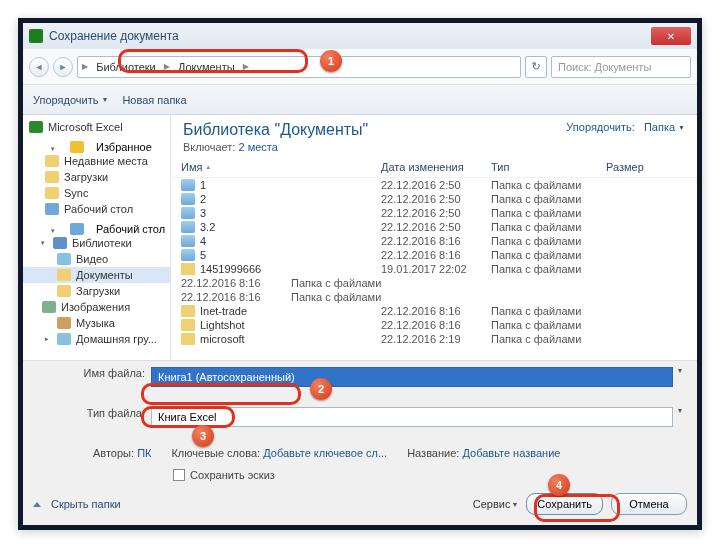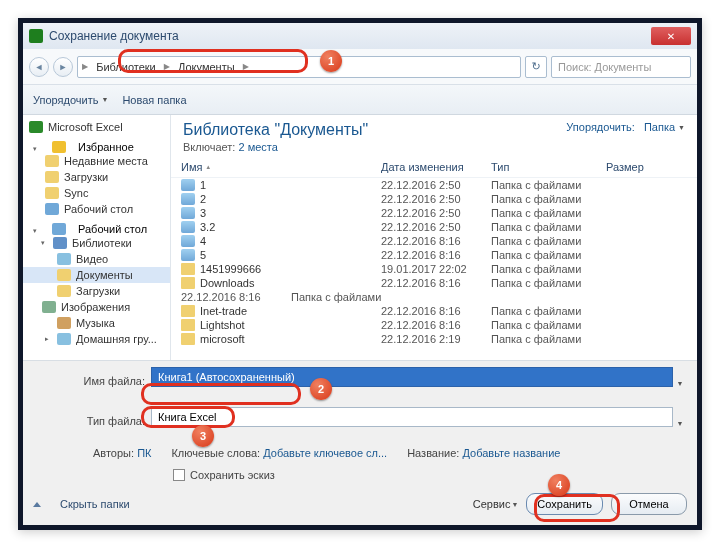--- a/index.html
+++ b/index.html
@@ -16,21 +16,21 @@
 .crumb-sep { color: #888; font-size: 8px; }
 .search-box { width: 140px; height: 22px; border: 1px solid #aabdd0; background: #fff; color: #999; padding: 0 6px; display: flex; align-items: center; border-radius: 2px; }
 .refresh-btn { width: 22px; height: 22px; border: 1px solid #aabdd0; background: #fff; display:flex;align-items:center;justify-content:center;color:#4a6a8a;border-radius:2px; }
 .toolbar { height: 30px; background: linear-gradient(#f4f7fa,#e8eef4); display: flex; align-items: center; padding: 0 10px; gap: 14px; border-bottom: 1px solid #d0d8e0; }
 .tb-btn { color: #2c4a6e; display: flex; align-items: center; gap: 3px; cursor: pointer; }
 .tb-arrow { font-size: 7px; color: #555; }
 .body-row { flex: 1; display: flex; overflow: hidden; }
 .sidebar { width: 148px; background: #fff; border-right: 1px solid #e0e6ec; overflow-y: auto; padding: 4px 0; }
 .side-item { display: flex; align-items: center; gap: 5px; padding: 2px 6px 2px 22px; color: #333; cursor: pointer; white-space: nowrap; overflow:hidden; }
 .side-top { padding-left: 6px; font-weight: normal; }
-.side-group { padding-left: 10px; margin-top: 6px; display:flex;align-items:flex-end;gap:12px; }
+.side-group { padding-left: 28px; margin-top: 6px; display:flex;align-items:flex-end;gap:12px; }
 .side-chevron { font-size: 7px; color: #666; width:7px; }
 .side-sel { background: #d8e6f7; }
 .sicon { width: 14px; height: 12px; border-radius: 2px; flex-shrink:0; }
 .ic-excel{background:#2a8a2a;} .ic-star{background:#f0c030;} .ic-folder{background:#f0d070;} .ic-drive{background:#88c0e0;} .ic-desk{background:#70a8d8;} .ic-lib{background:#6090c8;} .ic-pic{background:#80b090;} .ic-mus{background:#d0a060;}
 .main { flex: 1; background: #fff; display: flex; flex-direction: column; overflow:hidden;}
 .header-area { padding: 6px 12px 4px; display: flex; align-items: flex-start; justify-content: space-between; }
 .lib-title { font-size: 16px; color: #1a5891; font-weight: normal; }
 .lib-sub { color: #555; font-size: 11px; margin-top: 2px; }
 .lib-link { color: #1a5891; }
 .sort-link { color: #1a5891; font-size: 11px; display:flex;align-items:center;gap:3px; }
@@ -41,31 +41,31 @@
 .col-size { flex: 1; }
 .sort-ind{font-size:7px;color:#888;}
 .filelist { flex: 1; overflow-y: auto; }
 .file-row { display: flex; align-items: center; padding: 1px 12px 1px 10px; color: #333; }
 .fr-name { width: 200px; display: flex; align-items: center; gap: 5px; }
 .fr-date { width: 110px; color: #555; }
 .fr-type { width: 115px; color: #555; }
 .fic { width: 14px; height: 12px; background: #f0d070; border-radius: 1px; }
 .fic.db { background: linear-gradient(#a0d0f0,#70a8d8); border-radius:2px; }
 .bottom-panel { background: #f0f0f0; border-top: 1px solid #d8dee4; padding: 6px 10px 10px; }
-.field-row { display: flex; align-items: flex-end; margin-bottom: 20px; }
+.field-row { display: flex; align-items: flex-start; margin-bottom: 20px; }
 .field-label { width: 118px; text-align: right; color: #444; padding-right: 6px; }
 .field-input { flex: 1; height: 20px; border: 1px solid #a8b8c8; background: #fff; padding: 0 6px; display:flex;align-items:center; }
 .field-input.sel { background: #3173c8; color: #fff; border-color:#2c62aa; }
 .field-drop { width: 14px; display:flex;align-items:center;justify-content:center;color:#555;font-size:7px; }
 .meta-row { display: flex; align-items: center; padding-left: 60px; gap: 20px; margin-top: 6px; color:#444; }
 .meta-link { color: #1a5891; cursor:pointer; }
 .check-row { display:flex;align-items:flex-start;gap:5px;padding-left:140px;margin-top:10px;color:#444; }
 .checkbox { width: 12px; height: 12px; border: 1px solid #888; background:#fff; }
 .footer-row { display: flex; align-items: center; justify-content: space-between; margin-top: 12px; }
-.hide-folders { display: flex; align-items: center; gap: 19px; color: #2c4a6e; cursor:pointer; }
+.hide-folders { display: flex; align-items: center; gap: 10px; color: #2c4a6e; cursor:pointer; }
 .chev-up { width:0;height:0;border-left:4px solid transparent;border-right:4px solid transparent;border-bottom:5px solid #5a7aa0; }
 .footer-btns { display: flex; align-items: center; gap: 8px; }
 .svc { color:#333;display:flex;align-items:center;gap:1px; }
 .btn { min-width: 76px; height: 22px; border: 1px solid #8a9aaa; background: linear-gradient(#fbfcfd,#e6ecf2); border-radius: 9px; display:flex;align-items:center;justify-content:center;cursor:pointer;padding:0 10px; }
 .btn.primary { border-color:#6a8ab0; }
 .annot { position: absolute; border: 3px solid #e03020; border-radius: 10px; pointer-events: none; }
 .annot-badge { position:absolute; width: 22px; height: 22px; border-radius: 11px; background: radial-gradient(circle at 35% 30%, #f08060, #d83818); color:#fff; display:flex;align-items:center;justify-content:center;font-size:11px;font-weight:bold;box-shadow:0 1px 2px rgba(0,0,0,.4); pointer-events:none; }
 </style>
 </head>
 <body>
@@ -234,24 +234,20 @@
           </div>
           <div class="file-row">
             <div class="fr-name">
               <span class="fic "></span>
               <span>1451999666</span>
             </div>
             <div class="fr-date">19.01.2017 22:02</div>
             <div class="fr-type">Папка с файлами</div>
           </div>
           <div class="file-row">
-            <div class="fr-name">
-              <span class="fic "></span>
-              <span>Downloads</span>
-            </div>
             <div class="fr-date">22.12.2016 8:16</div>
             <div class="fr-type">Папка с файлами</div>
           </div>
           <div class="file-row">
             <div class="fr-date">22.12.2016 8:16</div>
             <div class="fr-type">Папка с файлами</div>
           </div>
           <div class="file-row">
             <div class="fr-name">
               <span class="fic "></span>

